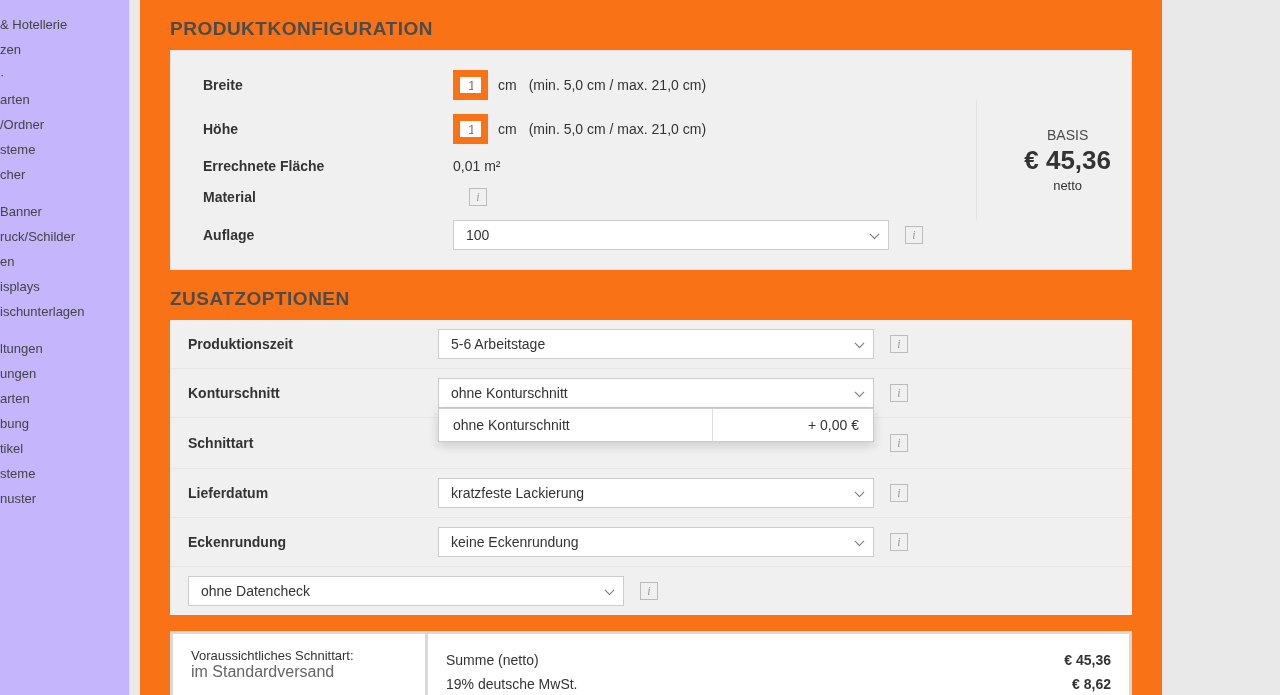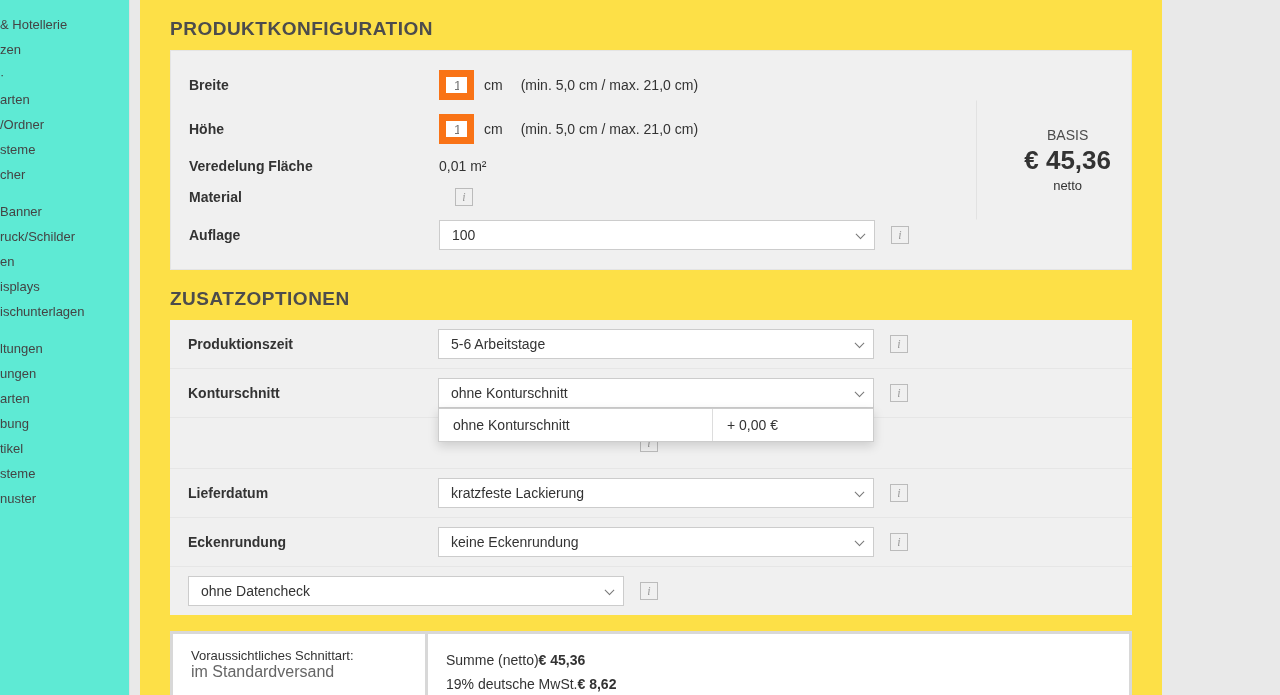--- a/index.html
+++ b/index.html
@@ -1,50 +1,50 @@
 <!DOCTYPE html>
 <html><head>
 <meta charset="utf-8">
 <style>
 *{box-sizing:border-box;margin:0;padding:0}
 body{font-family:"Segoe UI",Arial,sans-serif;font-size:14px;color:#333;background:#e9e9e9;overflow:hidden}
 .viewport{width:1280px;height:695px;position:relative}
-.sidebar{position:absolute;left:0;top:0;width:130px;height:695px;background:#5eead4;border-right:1px solid #e0e0e0;padding:12px 0 0 0}
+.sidebar{position:absolute;left:0;top:0;width:130px;height:695px;background:#c4b5fd;border-right:1px solid #e0e0e0;padding:12px 0 0 0}
 .sidebar-item{display:block;padding:5px 8px 5px 0;color:#444;text-align:left;white-space:nowrap;overflow:hidden;font-size:13px}
 .sidebar-spacer{height:12px}
-.main{position:absolute;left:140px;top:0;width:1022px;height:695px;background:#fde047;padding:0 30px}
+.main{position:absolute;left:140px;top:0;width:1022px;height:695px;background:#f97316;padding:0 30px}
 h2{font-size:19px;font-weight:700;letter-spacing:.5px;color:#4c4c4c;margin:18px 0 10px}
 .config-block{background:#f0f0f0;border:1px solid #e4e4e4;position:relative;padding:12px 0}
-.row{display:flex;align-items:center;padding:7px 18px}
+.row{display:flex;align-items:center;padding:7px 32px}
 .label{width:250px;font-weight:700;color:#333;font-size:14px}
 .val{color:#333}
 input.num{width:35px;height:30px;border:7px solid #f97316;padding:0 8px;color:#999}
-.unit{margin:0 18px 0 10px}
+.unit{margin:0 12px 0 10px}
 .range{color:#333}
 .sel{position:relative;width:436px}
 .sel-btn{width:100%;height:30px;background:#fff;border:1px solid #ccc;text-align:left;padding:0 30px 0 12px;font-size:14px;cursor:pointer;position:relative;color:#333}
 .sel-btn::after{content:"";position:absolute;right:10px;top:50%;width:6px;height:6px;border-right:1.5px solid #777;border-bottom:1.5px solid #777;transform:translateY(-60%) rotate(45deg)}
 .info{width:18px;height:18px;border:1px solid #bbb;margin-left:16px;display:flex;align-items:center;justify-content:center;font-family:Georgia,serif;font-style:italic;font-size:12px;color:#999;cursor:pointer}
 .price-badge{position:absolute;right:20px;top:50%;transform:translateY(-50%);text-align:center}
 .price-badge::before{content:"";position:absolute;left:-48px;top:50%;width:40px;height:120px;transform:translateY(-50%);background:#f0f0f0;clip-path:polygon(0 0,100% 50%,0 100%);border-left:1px solid #ddd}
 .pb-lab{font-weight:400;color:#4c4c4c;font-size:14px}
 .pb-price{font-weight:700;font-size:26px;color:#333;margin:2px 0}
 .pb-sub{font-size:13px;color:#333}
 .options .row{border-top:1px solid #e6e6e6;background:#f0f0f0;padding:9px 18px}
 .options .row:first-child{border-top:none}
 .dropdown{position:absolute;top:30px;left:0;width:100%;background:#fff;border:1px solid #ccc;box-shadow:0 4px 10px rgba(0,0,0,.15);z-index:10}
 .dropdown{display:flex;flex-direction:column}
 .dd-row{display:flex}
 .dd-cell-l{flex:1;padding:8px 14px;border-right:1px solid #ddd}
-.dd-cell-r{width:160px;padding:8px 14px;text-align:left}
+.dd-cell-r{width:160px;padding:8px 14px;text-align:right}
 .dd-row.hover{background:#f3f3f3}
 .summary{display:flex;margin-top:16px;border:3px solid #d8d8d8;background:#fff}
 .sum-left{width:252px;padding:14px 18px}
 .sum-right{flex:1;padding:14px 18px;border-left:3px solid #d8d8d8}
-.sum-line{display:flex;justify-content:flex-start;padding:4px 0;font-size:14px}
+.sum-line{display:flex;justify-content:space-between;padding:4px 0;font-size:14px}
 .sum-line .amt{font-weight:700}
 .deliv-lab{font-size:13px;color:#333;font-weight:500}
 .deliv-sub{font-size:16px;color:#666;margin-bottom:12px}
 </style>
 </head>
 <body>
 
 <div class="viewport">
   <div class="sidebar">
     <div id="side-list">
@@ -81,21 +81,21 @@
         <span class="unit">cm</span>
         <span class="range">(min. 5,0 cm / max. 21,0 cm)</span>
       </div>
       <div class="row">
         <div class="label">Höhe</div>
         <input class="num" placeholder="10" style="">
         <span class="unit">cm</span>
         <span class="range">(min. 5,0 cm / max. 21,0 cm)</span>
       </div>
       <div class="row">
-        <div class="label">Veredelung Fläche</div>
+        <div class="label">Errechnete Fläche</div>
         <span class="val">0,01 m²</span>
       </div>
       <div class="row">
         <div class="label">Material</div>
         <div class="info">i</div>
       </div>
       <div class="row">
         <div class="label">Auflage</div>
         <div class="sel"><button class="sel-btn">100</button></div>
         <div class="info">i</div>
@@ -121,20 +121,21 @@
           <div class="dropdown">
             <div class="dd-row">
               <div class="dd-cell-l">ohne Konturschnitt</div>
               <div class="dd-cell-r">+ 0,00 €</div>
             </div>
           </div>
         </div>
         <div class="info">i</div>
       </div>
       <div class="row">
+        <div class="label">Schnittart</div>
         <div class="sel" style="visibility:hidden"><button class="sel-btn"></button></div>
         <div class="info">i</div>
       </div>
       <div class="row">
         <div class="label">Lieferdatum</div>
         <div class="sel"><button class="sel-btn">kratzfeste Lackierung</button></div>
         <div class="info">i</div>
       </div>
       <div class="row">
         <div class="label">Eckenrundung</div>

